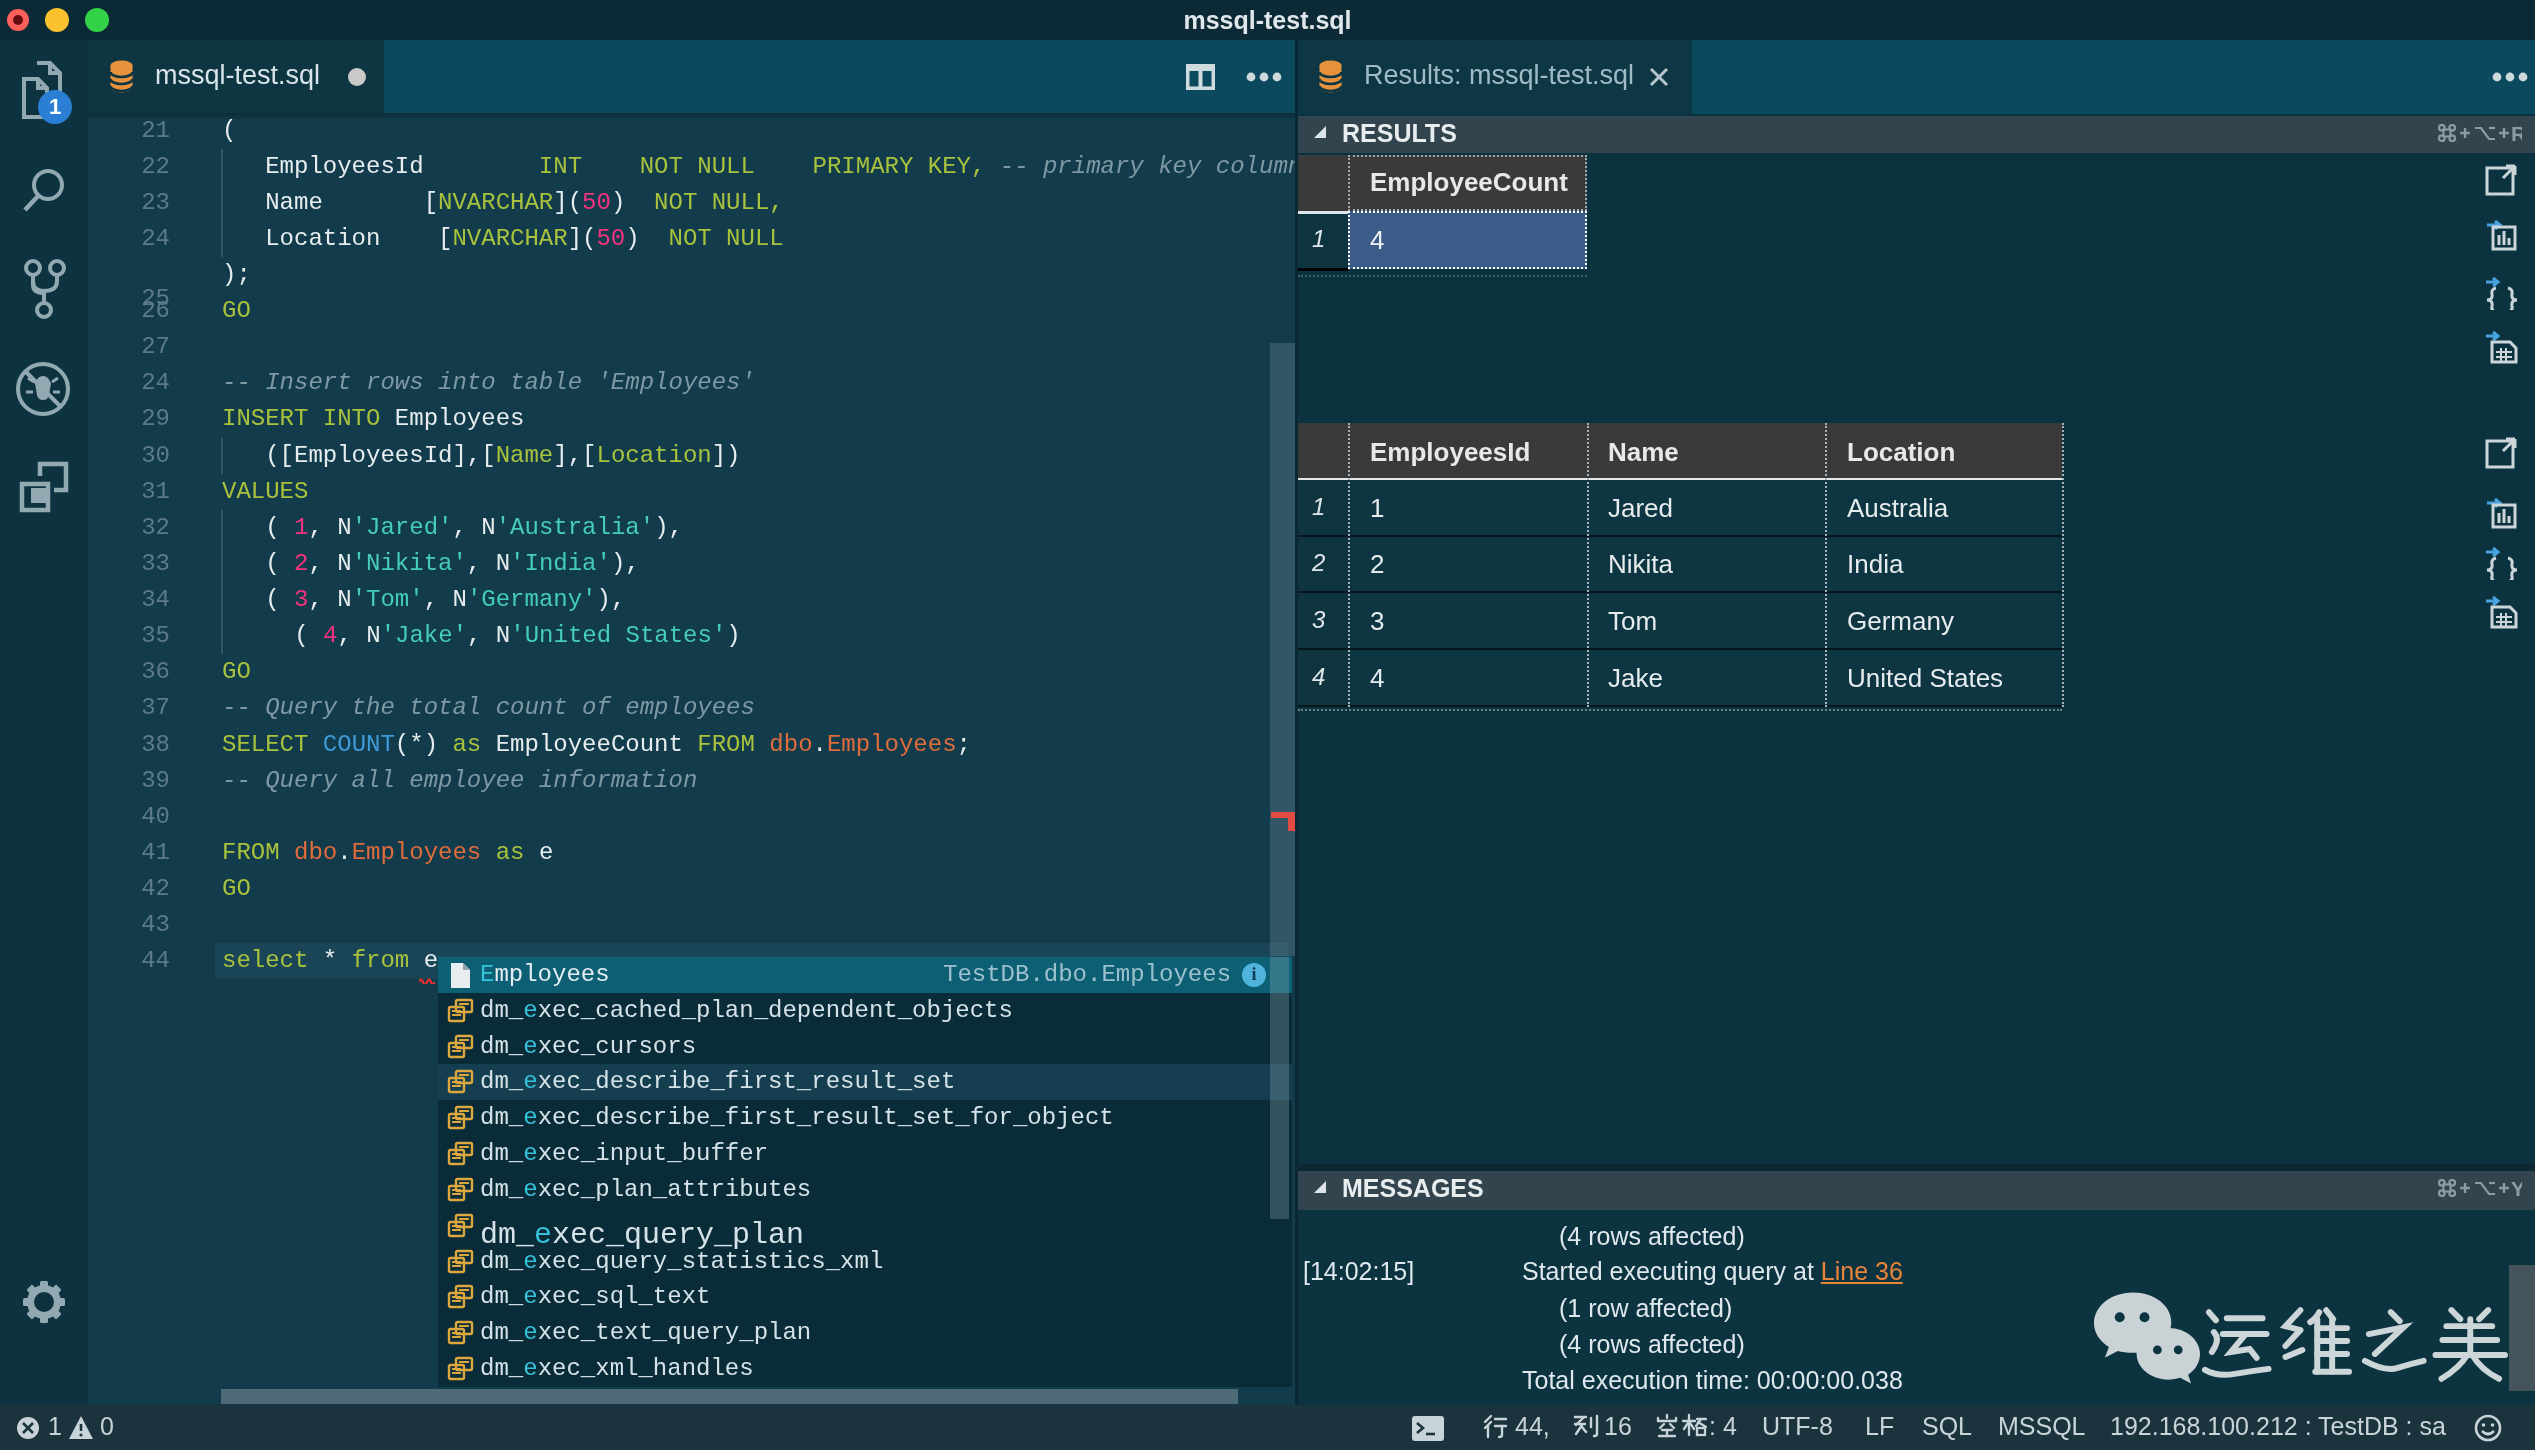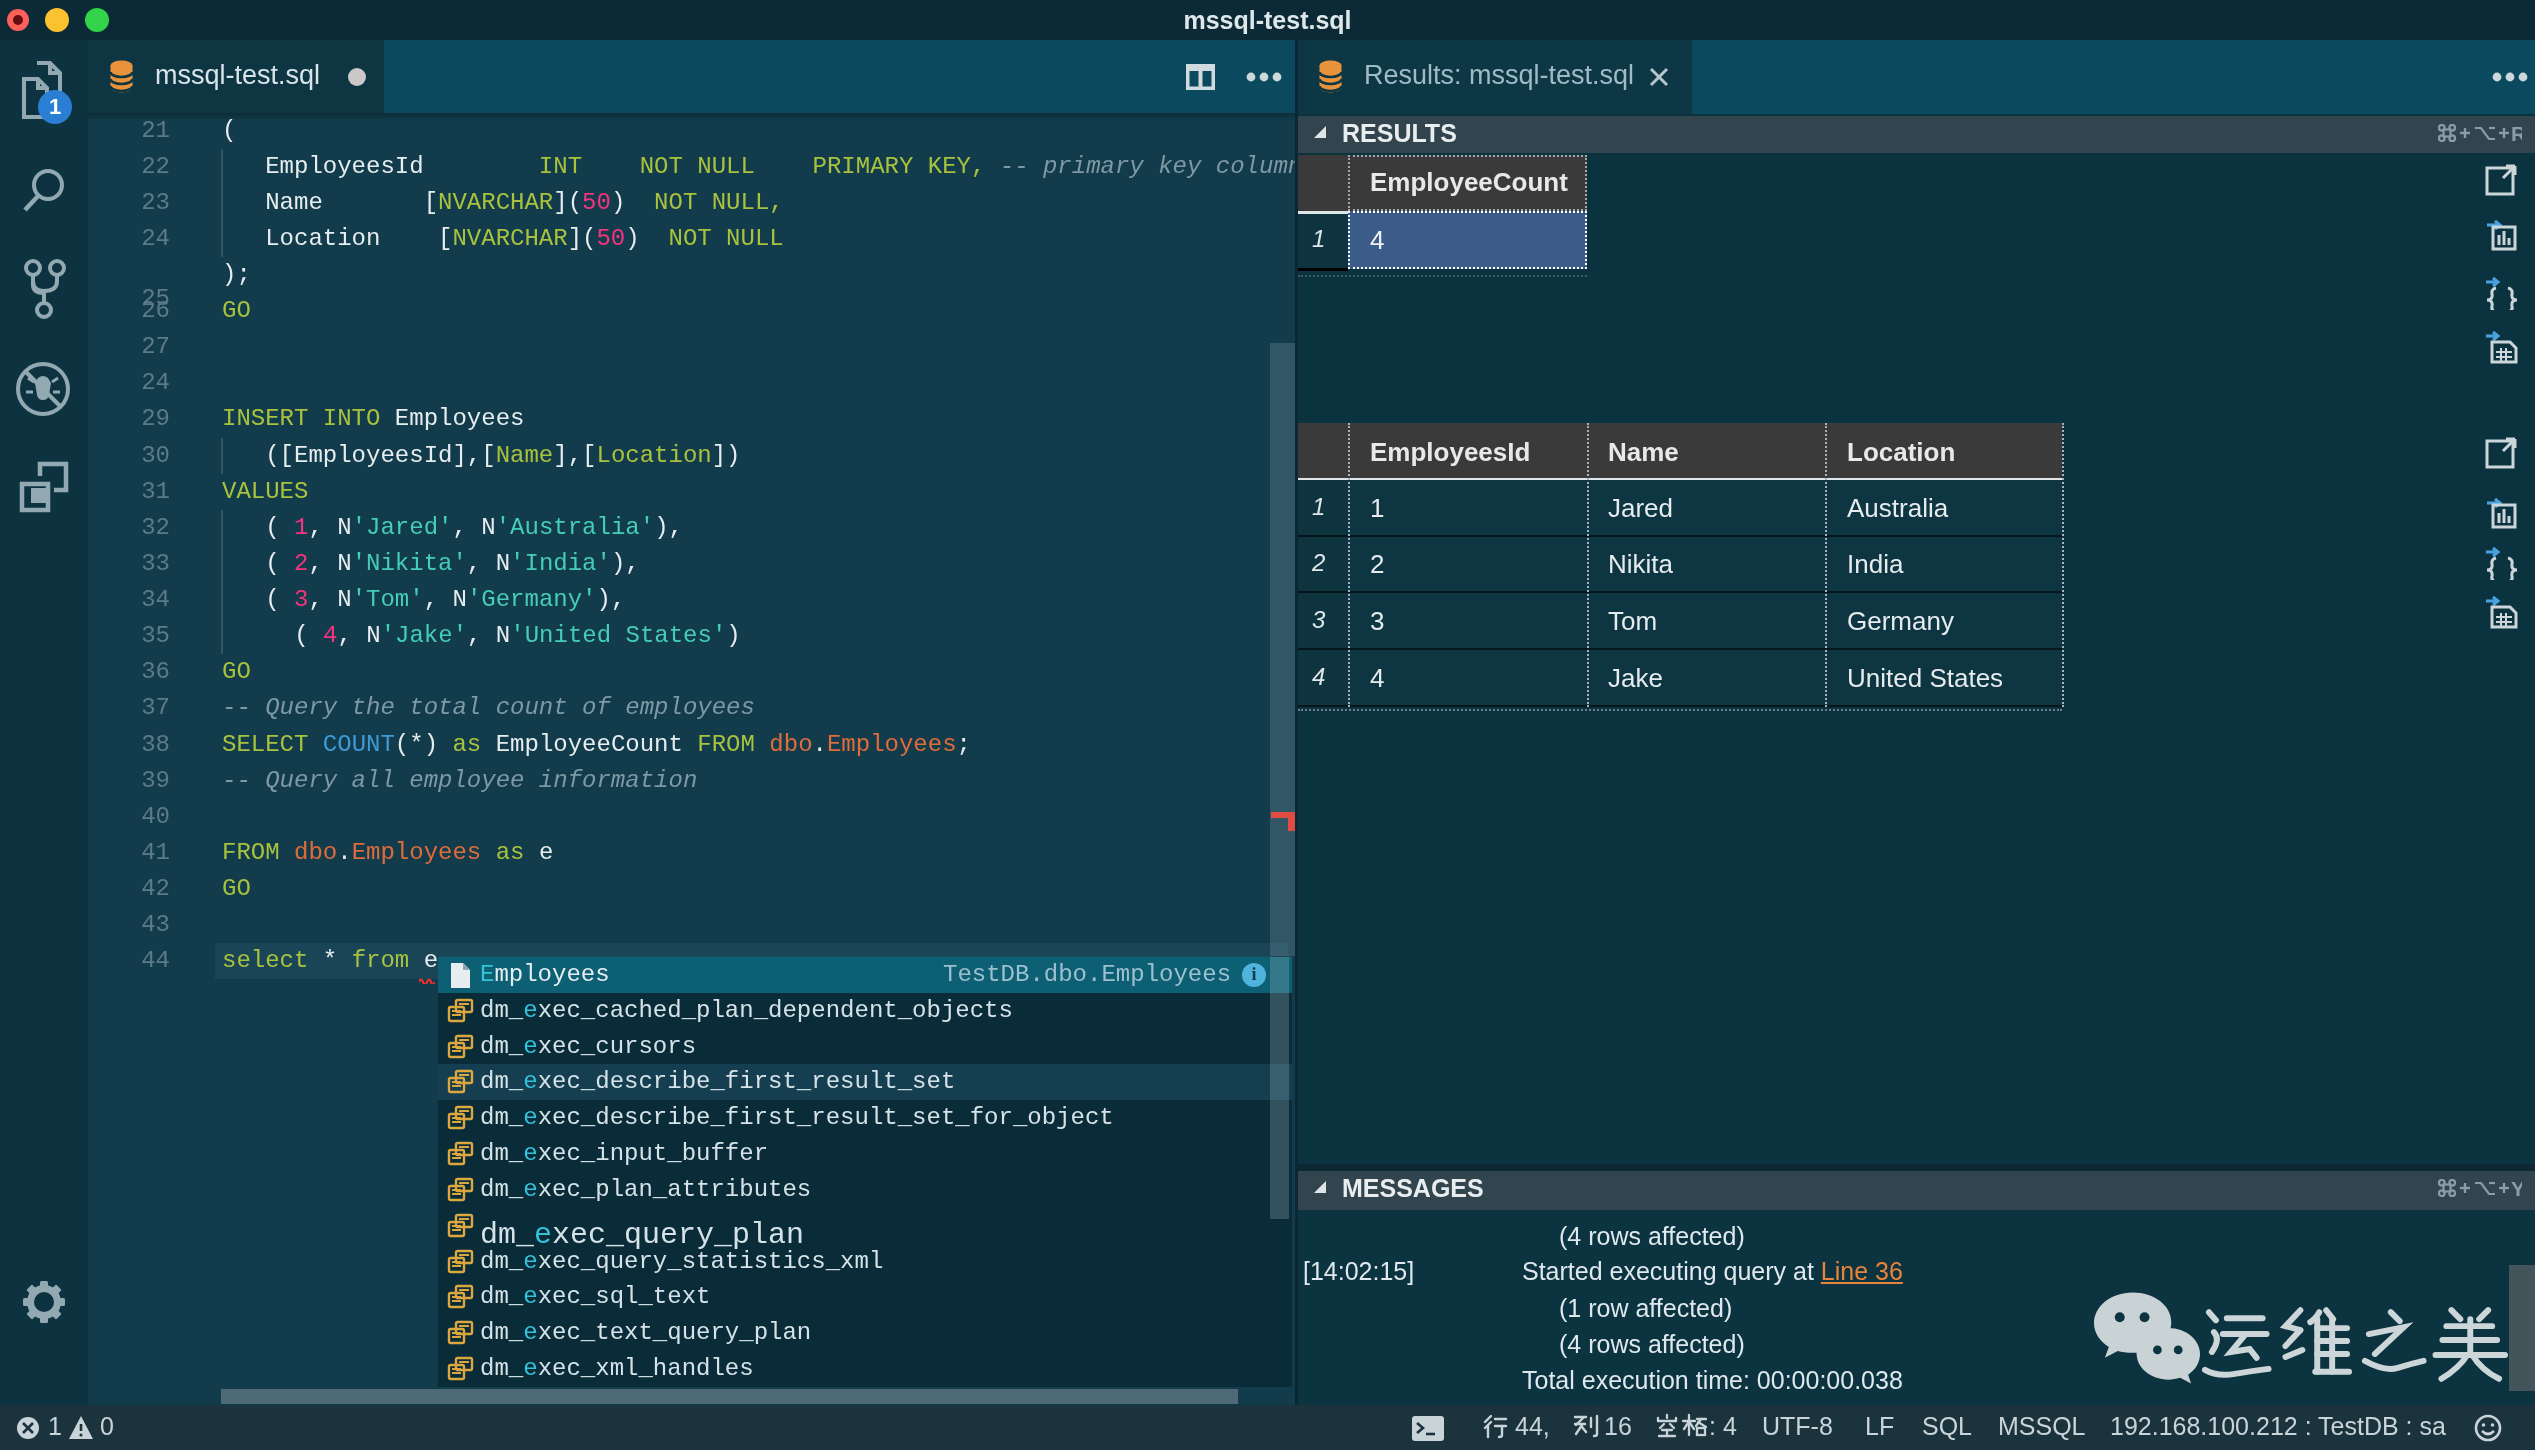--- a/index.html
+++ b/index.html
@@ -118,20 +118,21 @@
 <div class="abs mono" style="left:0;top:72px;width:82px;text-align:right;color:#5c7a87;font-size:24px;line-height:36px;">23</div>
 <div class="abs mono" style="left:134px;top:72px;font-size:24px;line-height:36px;white-space:pre;"><span class="wh">   Name       [</span><span class="kw">NVARCHAR</span><span class="wh">](</span><span class="pk">50</span><span class="wh">)  </span><span class="kw">NOT NULL,</span></div>
 <div class="abs mono" style="left:0;top:108px;width:82px;text-align:right;color:#5c7a87;font-size:24px;line-height:36px;">24</div>
 <div class="abs mono" style="left:134px;top:108px;font-size:24px;line-height:36px;white-space:pre;"><span class="wh">   Location    [</span><span class="kw">NVARCHAR</span><span class="wh">](</span><span class="pk">50</span><span class="wh">)  </span><span class="kw">NOT NULL</span></div>
 <div class="abs mono" style="left:0;top:144px;width:82px;text-align:right;color:#5c7a87;font-size:24px;line-height:36px;margin-top:24px;">25</div>
 <div class="abs mono" style="left:134px;top:144px;font-size:24px;line-height:36px;white-space:pre;"><span class="wh">);</span></div>
 <div class="abs mono" style="left:0;top:180px;width:82px;text-align:right;color:#5c7a87;font-size:24px;line-height:36px;">26</div>
 <div class="abs mono" style="left:134px;top:180px;font-size:24px;line-height:36px;white-space:pre;"><span class="kw">GO</span></div>
 <div class="abs mono" style="left:0;top:216px;width:82px;text-align:right;color:#5c7a87;font-size:24px;line-height:36px;">27</div>
 <div class="abs mono" style="left:0;top:252px;width:82px;text-align:right;color:#5c7a87;font-size:24px;line-height:36px;">24</div>
+<div class="abs mono" style="left:134px;top:252px;font-size:24px;line-height:36px;white-space:pre;"><span class="cm">-- Insert rows into table 'Employees'</span></div>
 <div class="abs mono" style="left:0;top:288px;width:82px;text-align:right;color:#5c7a87;font-size:24px;line-height:36px;">29</div>
 <div class="abs mono" style="left:134px;top:288px;font-size:24px;line-height:36px;white-space:pre;"><span class="kw">INSERT INTO</span><span class="wh"> Employees</span></div>
 <div class="abs mono" style="left:0;top:325px;width:82px;text-align:right;color:#5c7a87;font-size:24px;line-height:36px;">30</div>
 <div class="abs mono" style="left:134px;top:325px;font-size:24px;line-height:36px;white-space:pre;"><span class="wh">   ([EmployeesId],[</span><span class="kw">Name</span><span class="wh">],[</span><span class="kw">Location</span><span class="wh">])</span></div>
 <div class="abs mono" style="left:0;top:361px;width:82px;text-align:right;color:#5c7a87;font-size:24px;line-height:36px;">31</div>
 <div class="abs mono" style="left:134px;top:361px;font-size:24px;line-height:36px;white-space:pre;"><span class="kw">VALUES</span></div>
 <div class="abs mono" style="left:0;top:397px;width:82px;text-align:right;color:#5c7a87;font-size:24px;line-height:36px;">32</div>
 <div class="abs mono" style="left:134px;top:397px;font-size:24px;line-height:36px;white-space:pre;"><span class="wh">   ( </span><span class="pk">1</span><span class="wh">, N</span><span class="st">'Jared'</span><span class="wh">, N</span><span class="st">'Australia'</span><span class="wh">),</span></div>
 <div class="abs mono" style="left:0;top:433px;width:82px;text-align:right;color:#5c7a87;font-size:24px;line-height:36px;">33</div>
 <div class="abs mono" style="left:134px;top:433px;font-size:24px;line-height:36px;white-space:pre;"><span class="wh">   ( </span><span class="pk">2</span><span class="wh">, N</span><span class="st">'Nikita'</span><span class="wh">, N</span><span class="st">'India'</span><span class="wh">),</span></div>

